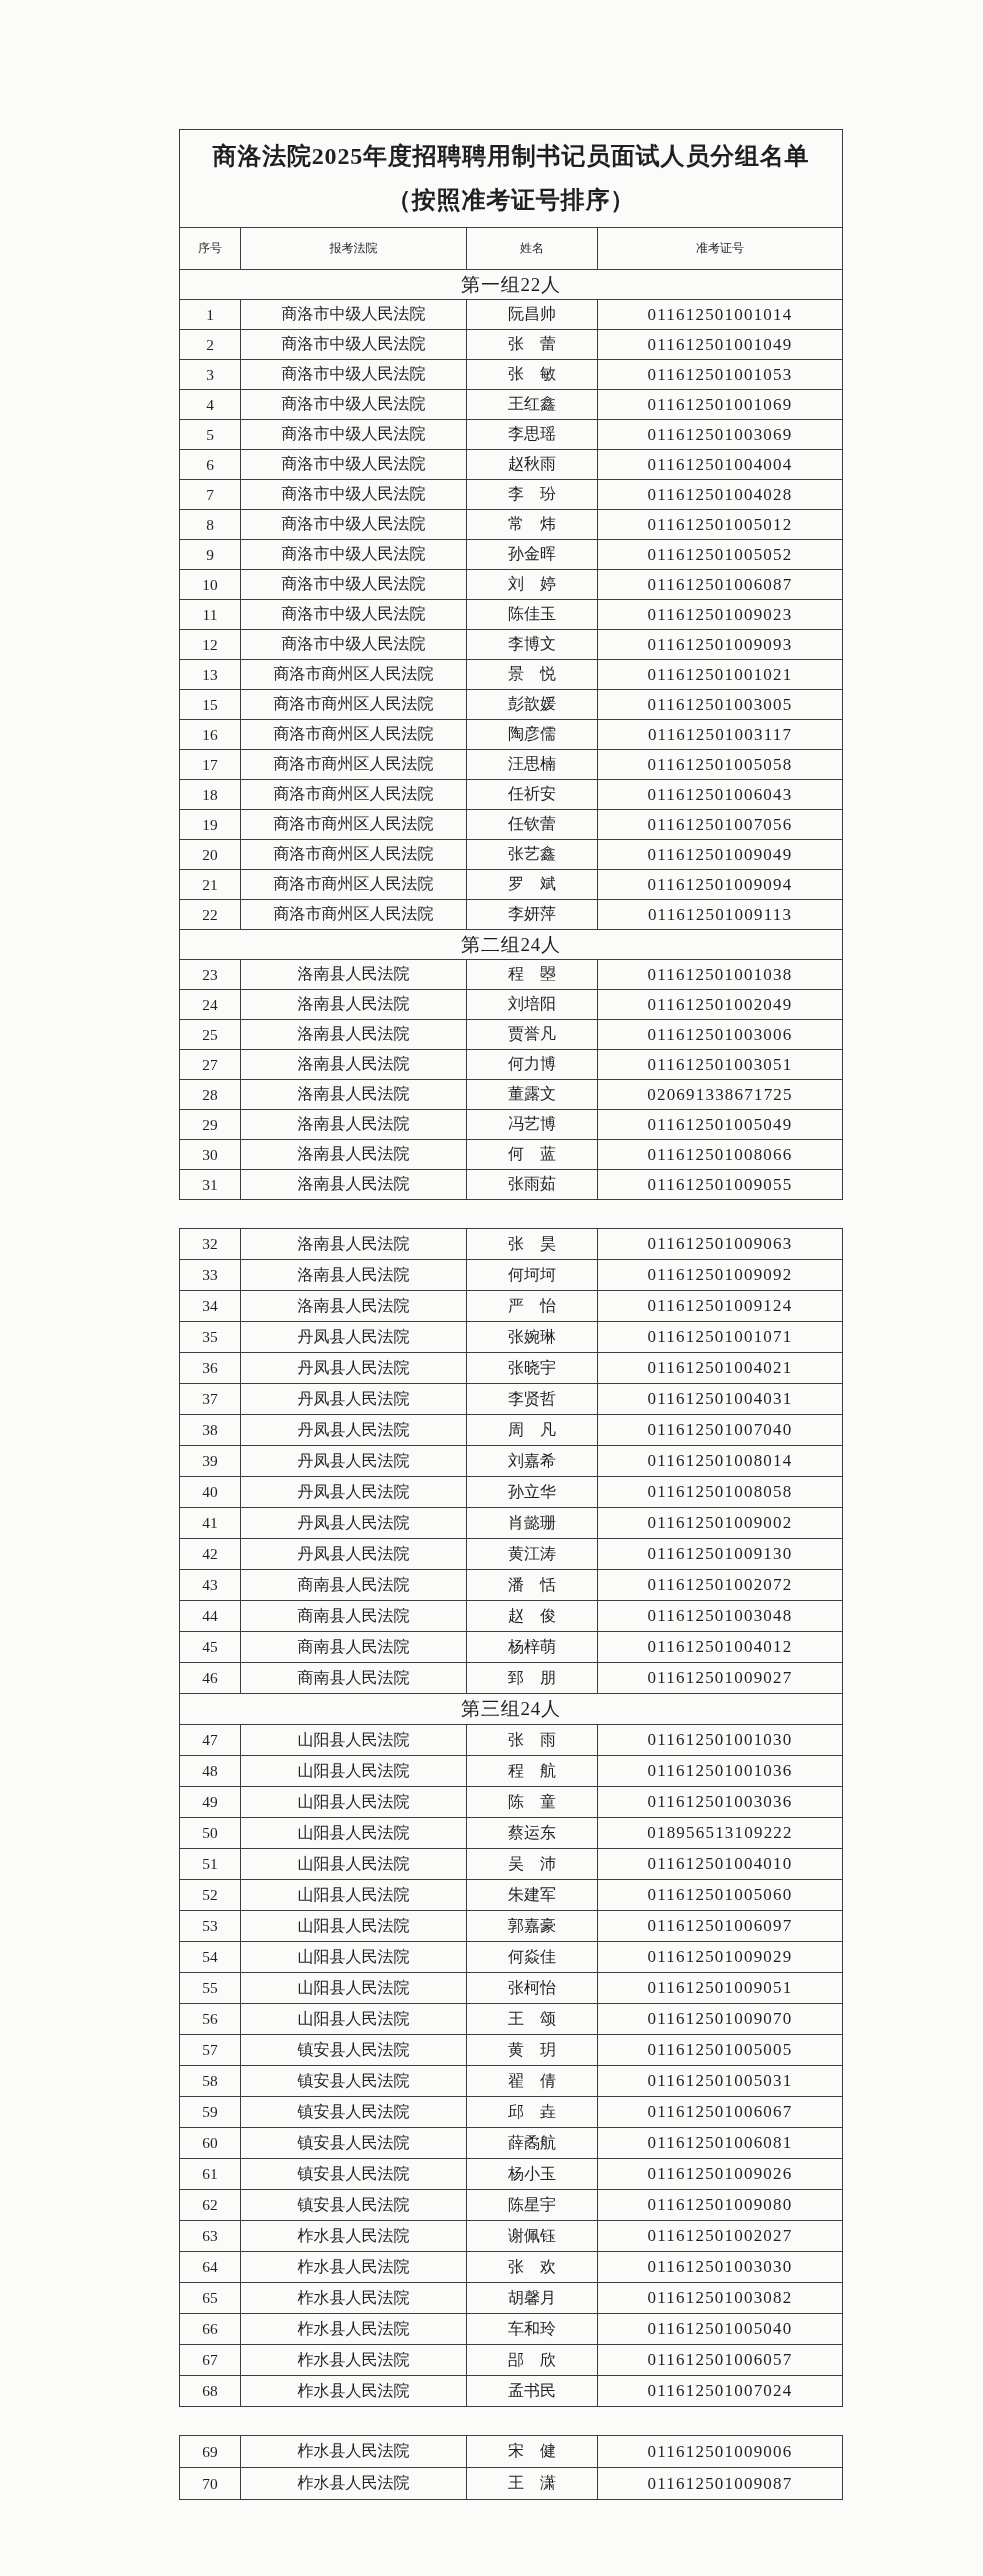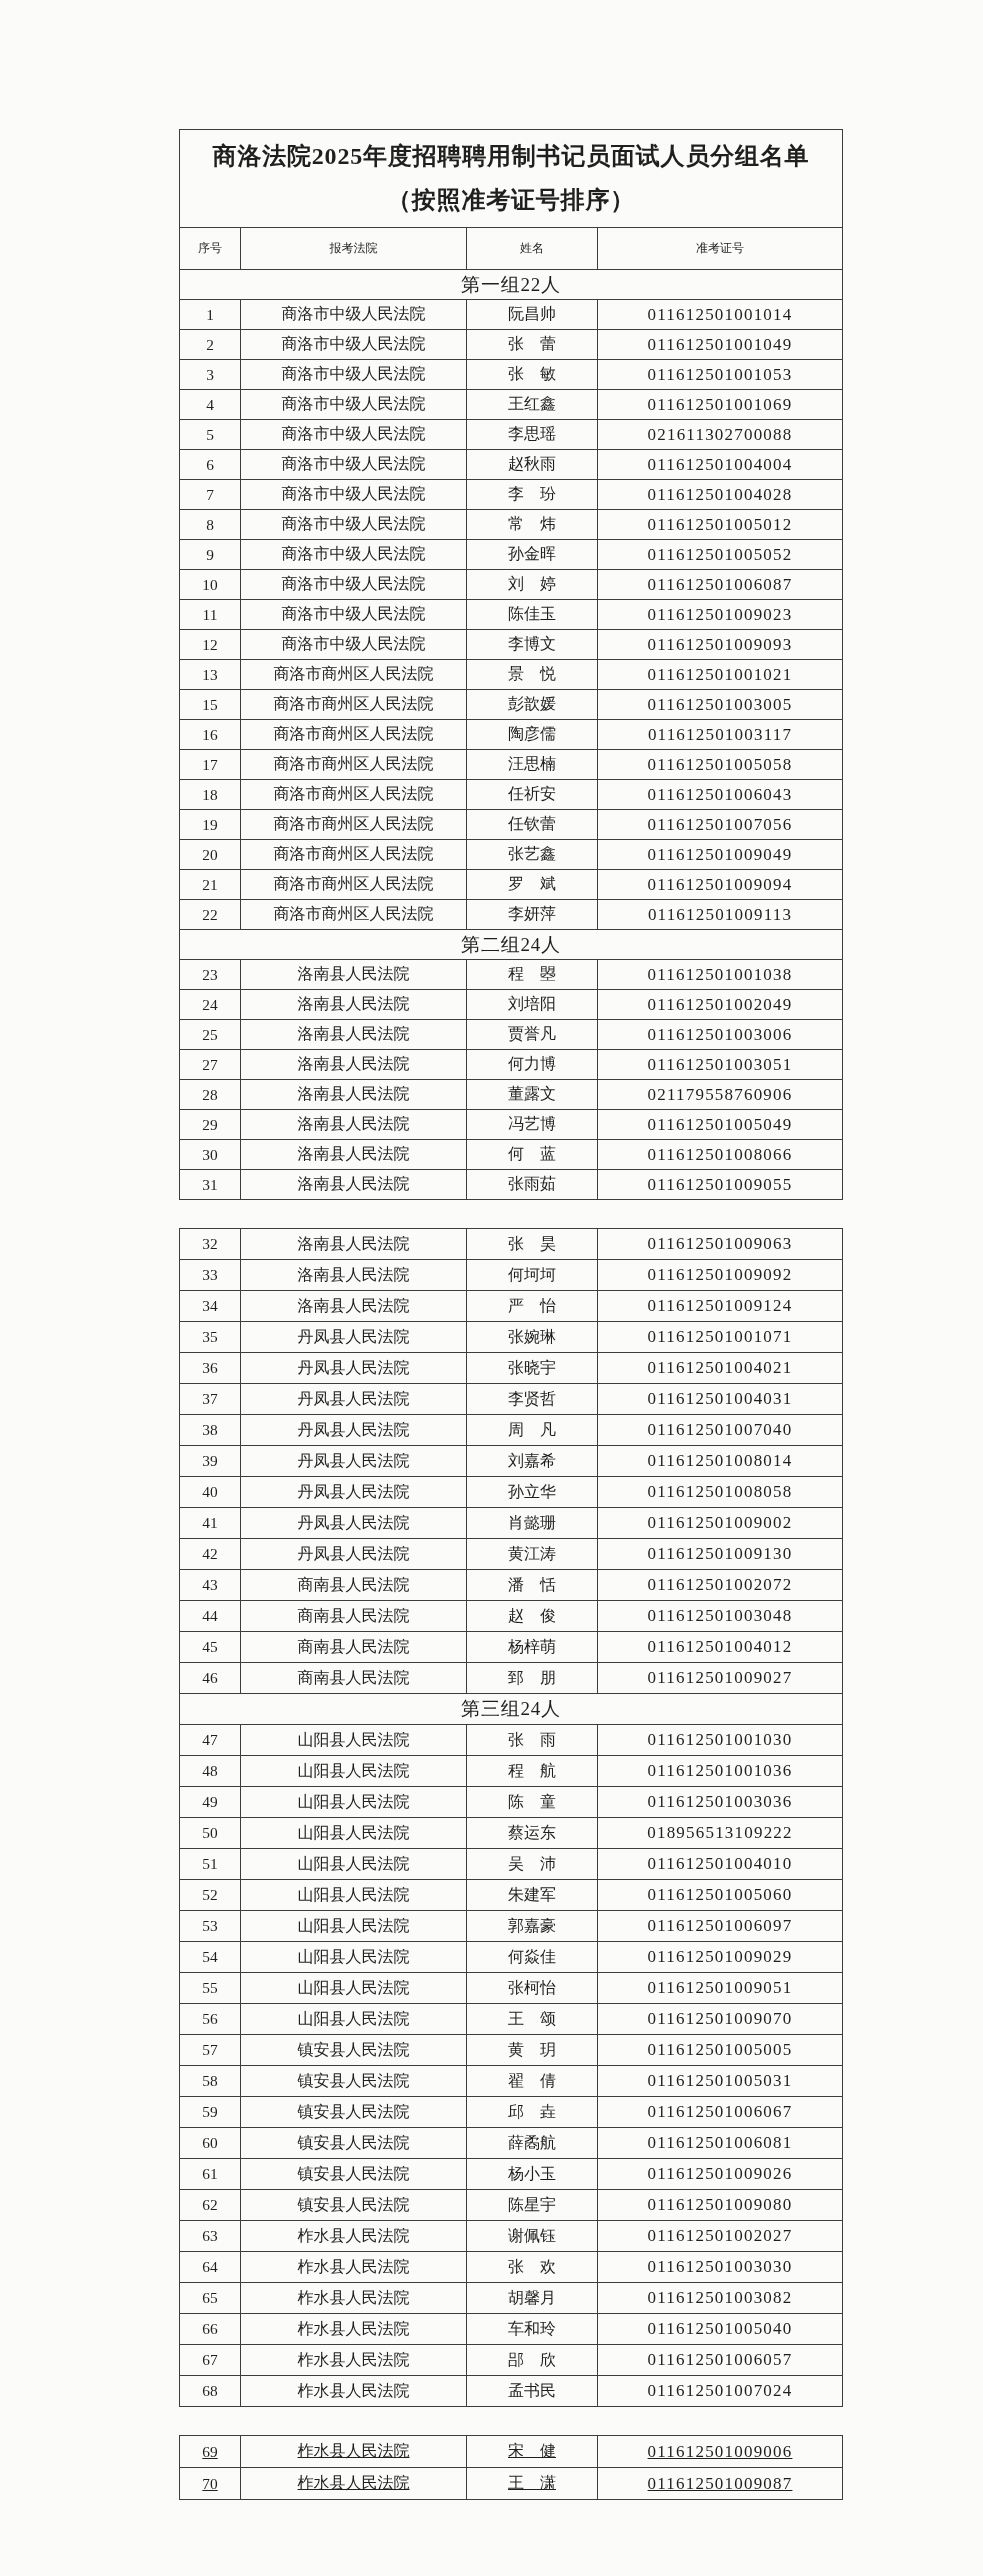--- a/index.html
+++ b/index.html
@@ -54,21 +54,21 @@
     font-size:12px;
     font-weight:normal;
   }
   .group-row td{
     height:35px;
     font-size:19px;
     letter-spacing:0.8px;
   }
   .s1 tbody[data-section] td{height:29px;}
   .s2 tbody[data-section] td{height:30px;}
-  .s3 tbody[data-section] td{height:31px;text-decoration:underline;}
+  .s3 tbody[data-section] td{height:31px;}
 
   td.c-no{font-size:15.4px;}
   td.c-court{font-size:16px;}
   td.c-name{font-size:16px;}
   td.c-id{font-size:17px;letter-spacing:1.2px;}
 
   .page-gap{
     height:28px;
     background:#fbfbf9;
   }
@@ -125,21 +125,21 @@
           <tr>
             <td class="c-no">4</td>
             <td class="c-court">商洛市中级人民法院</td>
             <td class="c-name">王红鑫</td>
             <td class="c-id">011612501001069</td>
           </tr>
           <tr>
             <td class="c-no">5</td>
             <td class="c-court">商洛市中级人民法院</td>
             <td class="c-name">李思瑶</td>
-            <td class="c-id">021611302700088</td>
+            <td class="c-id">011612501003069</td>
           </tr>
           <tr>
             <td class="c-no">6</td>
             <td class="c-court">商洛市中级人民法院</td>
             <td class="c-name">赵秋雨</td>
             <td class="c-id">011612501004004</td>
           </tr>
           <tr>
             <td class="c-no">7</td>
             <td class="c-court">商洛市中级人民法院</td>
@@ -254,21 +254,21 @@
           <tr>
             <td class="c-no">27</td>
             <td class="c-court">洛南县人民法院</td>
             <td class="c-name">何力博</td>
             <td class="c-id">011612501003051</td>
           </tr>
           <tr>
             <td class="c-no">28</td>
             <td class="c-court">洛南县人民法院</td>
             <td class="c-name">董露文</td>
-            <td class="c-id">021179558760906</td>
+            <td class="c-id">020691338671725</td>
           </tr>
           <tr>
             <td class="c-no">29</td>
             <td class="c-court">洛南县人民法院</td>
             <td class="c-name">冯艺博</td>
             <td class="c-id">011612501005049</td>
           </tr>
           <tr>
             <td class="c-no">30</td>
             <td class="c-court">洛南县人民法院</td>

